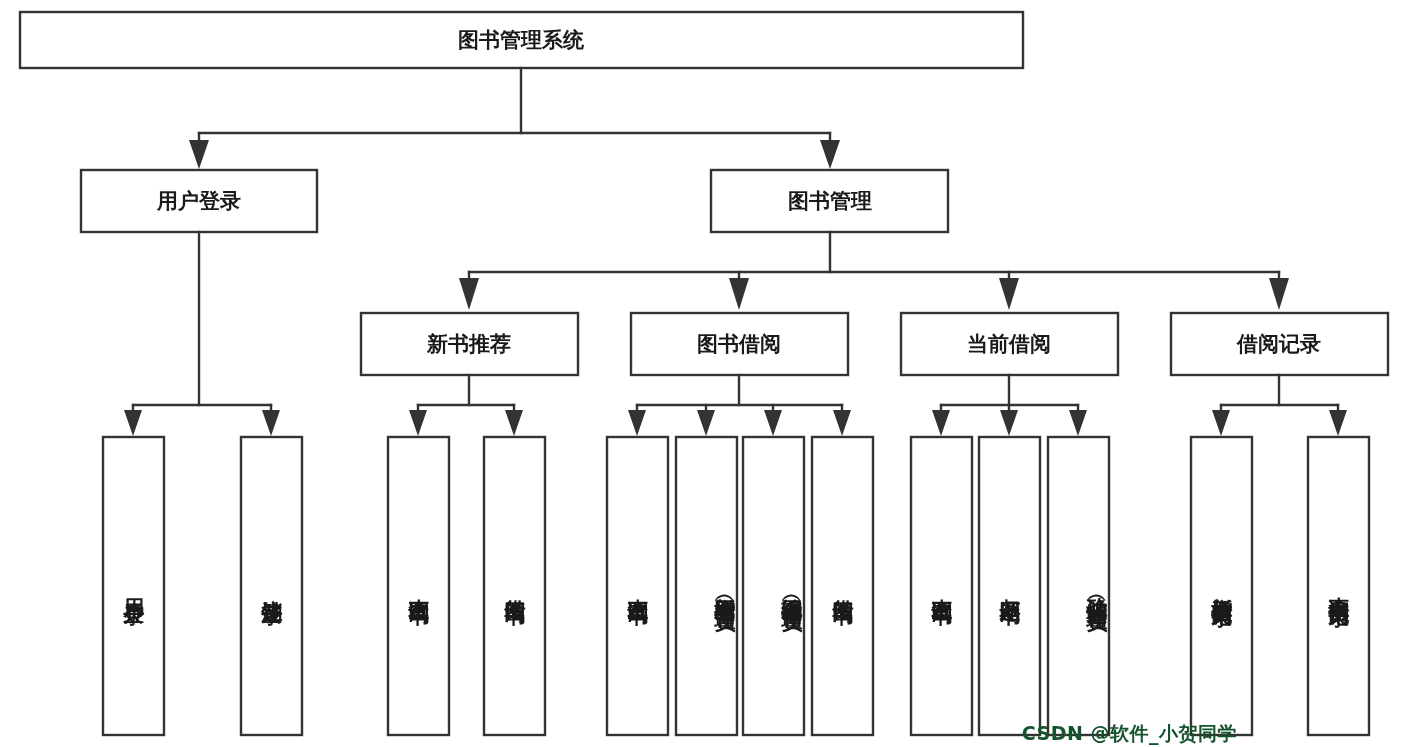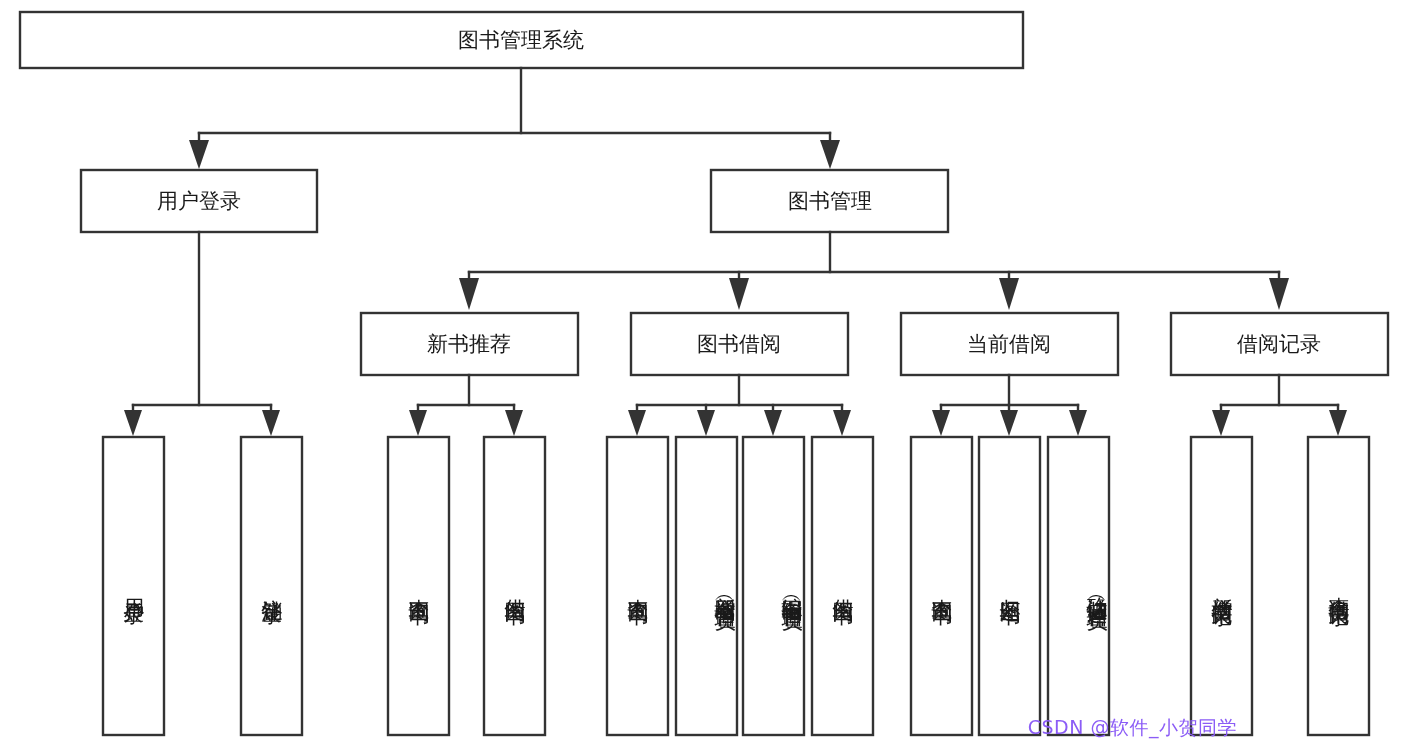--- a/index.html
+++ b/index.html
@@ -11,20 +11,21 @@
     width: 1405px;
     height: 747px;
     font-family: "DejaVu Sans", "Liberation Sans", sans-serif;
     overflow: hidden;
   }
   #diagram-root {
     position: relative;
     width: 1245px;
     height: 747px;
     background: #ffffff;
+    font-weight: bold;
   }
   svg#diagram-svg {
     position: absolute;
     left: 0;
     top: 0;
     width: 1405px;
     height: 747px;
     display: block;
   }
   .node-box {
@@ -59,24 +60,24 @@
     line-height: 1.18;
     color: #1a1a1a;
     letter-spacing: 2px;
     white-space: nowrap;
     text-align: center;
     pointer-events: none;
   }
   .watermark {
     position: absolute;
     right: 8px;
-    bottom: 6px;
+    bottom: 0;
     font-family: "DejaVu Sans", "Liberation Sans", sans-serif;
     font-size: 19px;
-    color: #8b5cf6;
+    color: #14532d;
     white-space: nowrap;
     letter-spacing: 0.5px;
   }
 </style>
 </head>
 <body>
 
 <div id="diagram-root">
 
   <svg id="diagram-svg" viewBox="0 0 1405 747">

